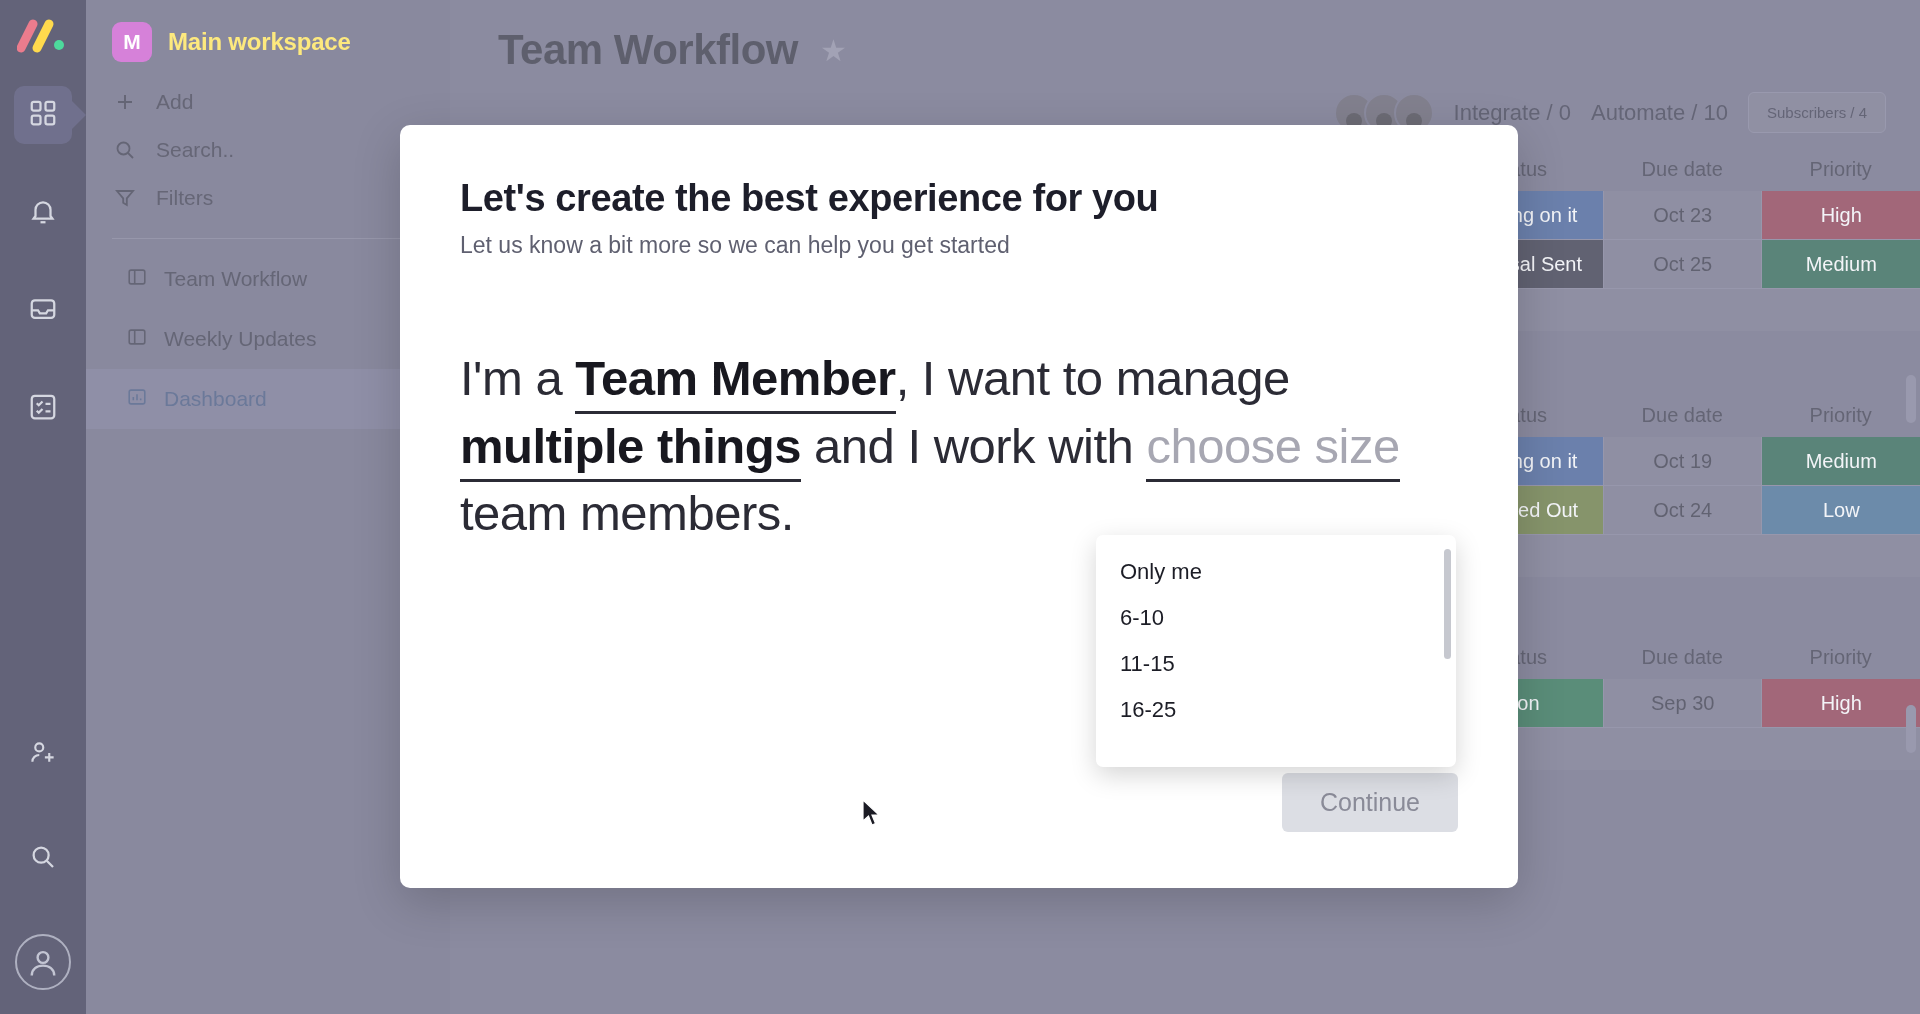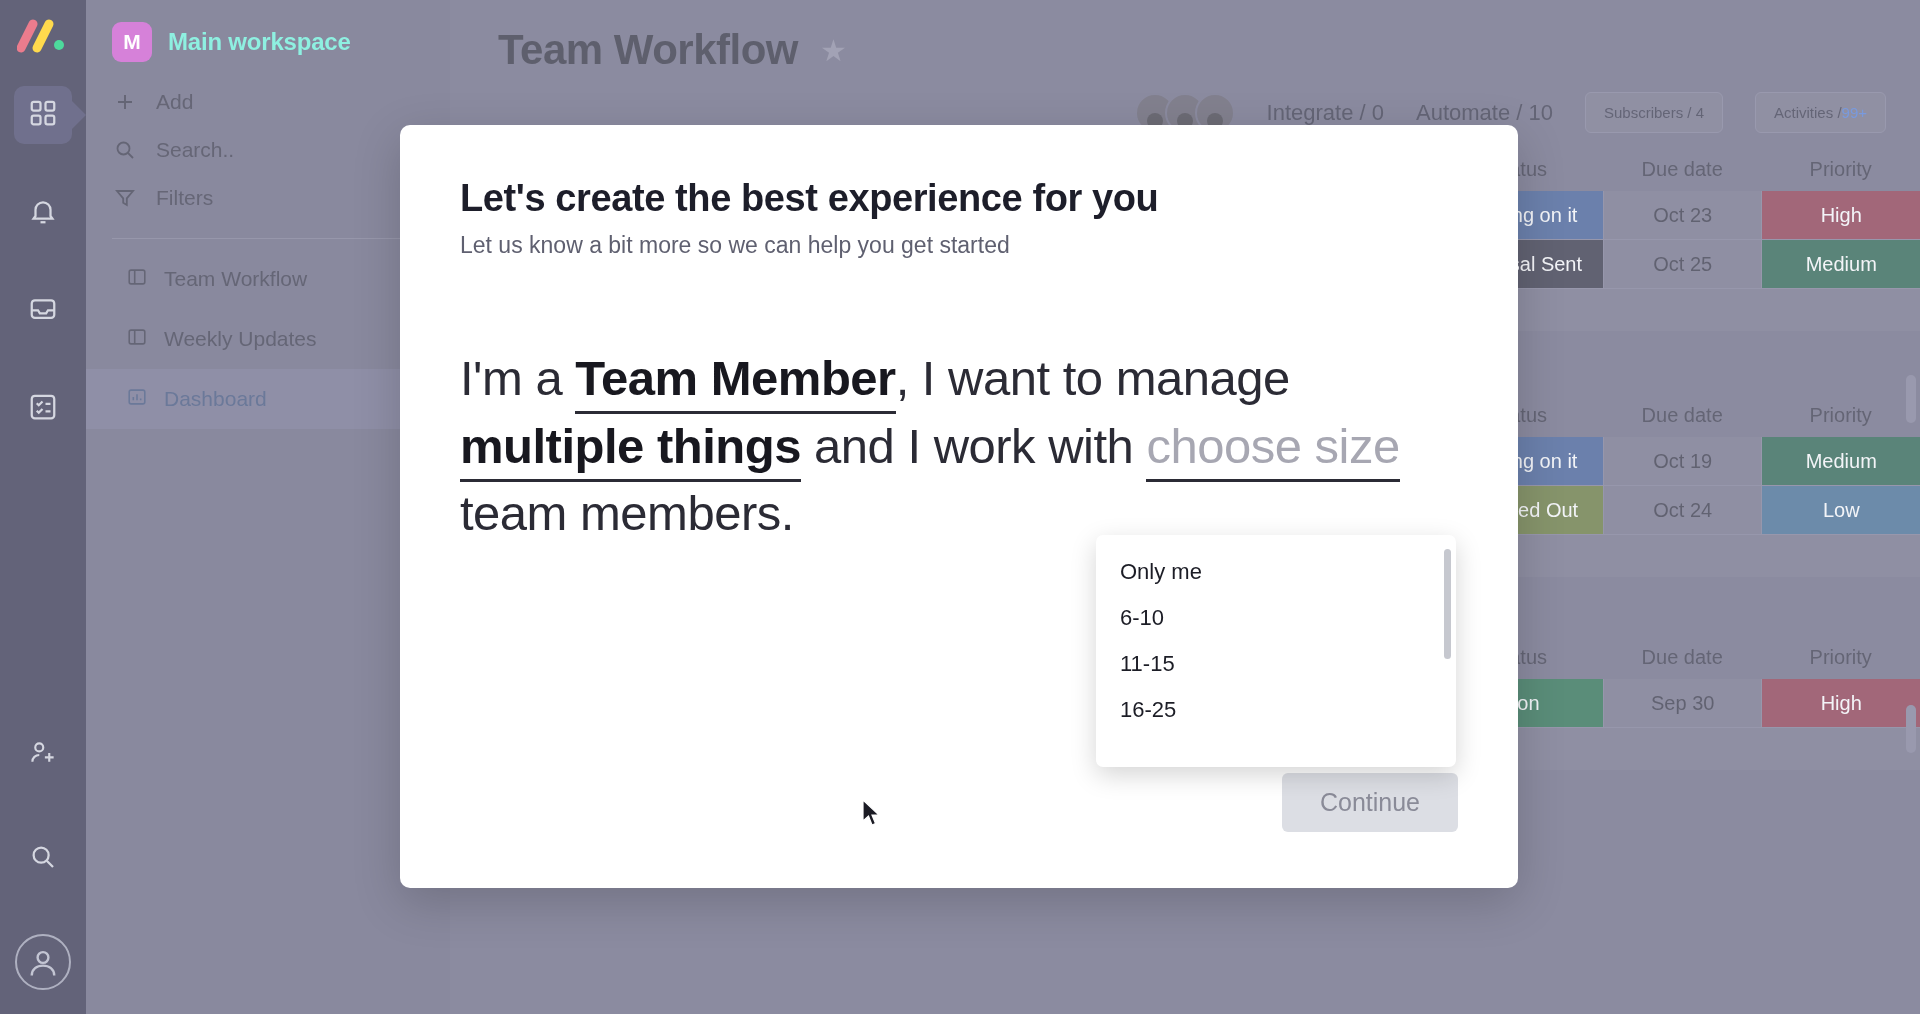--- a/index.html
+++ b/index.html
@@ -42,42 +42,42 @@
     position: absolute; left: 86px; top: 0; width: 364px; height: 1014px;
     background: #565674;
     color: #1f2033;
   }
   .ws-head { display: flex; align-items: center; gap: 16px; padding: 22px 26px 10px 26px; }
   .ws-badge {
     width: 40px; height: 40px; border-radius: 9px; background: #c44bc9;
     color: #fff; font-weight: bold; font-size: 21px;
     display: flex; align-items: center; justify-content: center;
   }
-  .ws-title { font-size: 24px; font-weight: bold; color: #5eead4; letter-spacing: -0.2px; }
+  .ws-title { font-size: 24px; font-weight: bold; color: #fde047; letter-spacing: -0.2px; }
   .ws-actions { padding: 6px 26px 0 26px; }
   .ws-action {
     display: flex; align-items: center; gap: 18px;
     height: 48px; font-size: 21px; color: #24253c;
   }
   .ws-action .ic { width: 26px; display:flex; align-items:center; justify-content:center; color:#22233a; }
   .ws-sep { height: 1px; background: #6b6b87; margin: 16px 0 10px 0; }
   .board-item {
     display: flex; align-items: center; gap: 16px;
     height: 60px; padding: 0 26px 0 40px; font-size: 21px; color:#23243b;
   }
   .board-item.selected { background: #5f5f82; color: #2b3f6e; }
   .board-item .dots { margin-left: auto; color: #2b3f6e; letter-spacing: 2px; font-size: 22px; }
 
   
   .main { position: absolute; left: 450px; top: 0; right: 0; bottom: 0; background: #5a5a77; }
   .board-title-row { display: flex; align-items: center; gap: 22px; padding: 26px 0 0 48px; }
   .board-title { font-size: 42px; font-weight: bold; color: #191a2e; letter-spacing: -0.5px; }
   .star { color: #7a7a95; font-size: 30px; }
 
-  .board-tools { display: flex; align-items: center; gap: 32px; padding: 18px 34px 0 0; justify-content: flex-end; }
+  .board-tools { display: flex; align-items: center; gap: 20px; padding: 18px 34px 0 0; justify-content: flex-end; }
   .avatars { display: flex; }
   .avatars .av {
     width: 40px; height: 40px; border-radius: 50%; margin-left: -10px;
     border: 2px solid #5a5a77; background: #4c4a5e;
     display: flex; align-items: flex-end; justify-content: center; overflow: hidden;
   }
   .avatars .av:first-child { margin-left: 0; }
   .av-head { width: 16px; height: 16px; border-radius: 50%; background: #2d2c3a; margin-bottom: 2px; }
   .tool-link { font-size: 22px; color: #22233c; }
   .tool-chip {
@@ -308,23 +308,20 @@
           <div class="av">
               <div class="av-head"></div>
             </div>
           <div class="av">
               <div class="av-head"></div>
             </div>
         </div>
         <div class="tool-link">Integrate / 0</div>
         <div class="tool-link">Automate / 10</div>
         <div class="tool-chip">Subscribers / 4</div>
-        <div class="tool-chip">
-          <span>Activities /</span><span class="accent">99+</span>
-        </div>
       </div>
 
       <div class="grp">
         <div class="grp-head">
           <div class="grp-name">
             <span class="grp-caret" style="color:#3766b5">▼</span>
             <span></span>
           </div>
           <div class="col c-email">Email</div>
           <div class="col c-phone">Phone</div>

